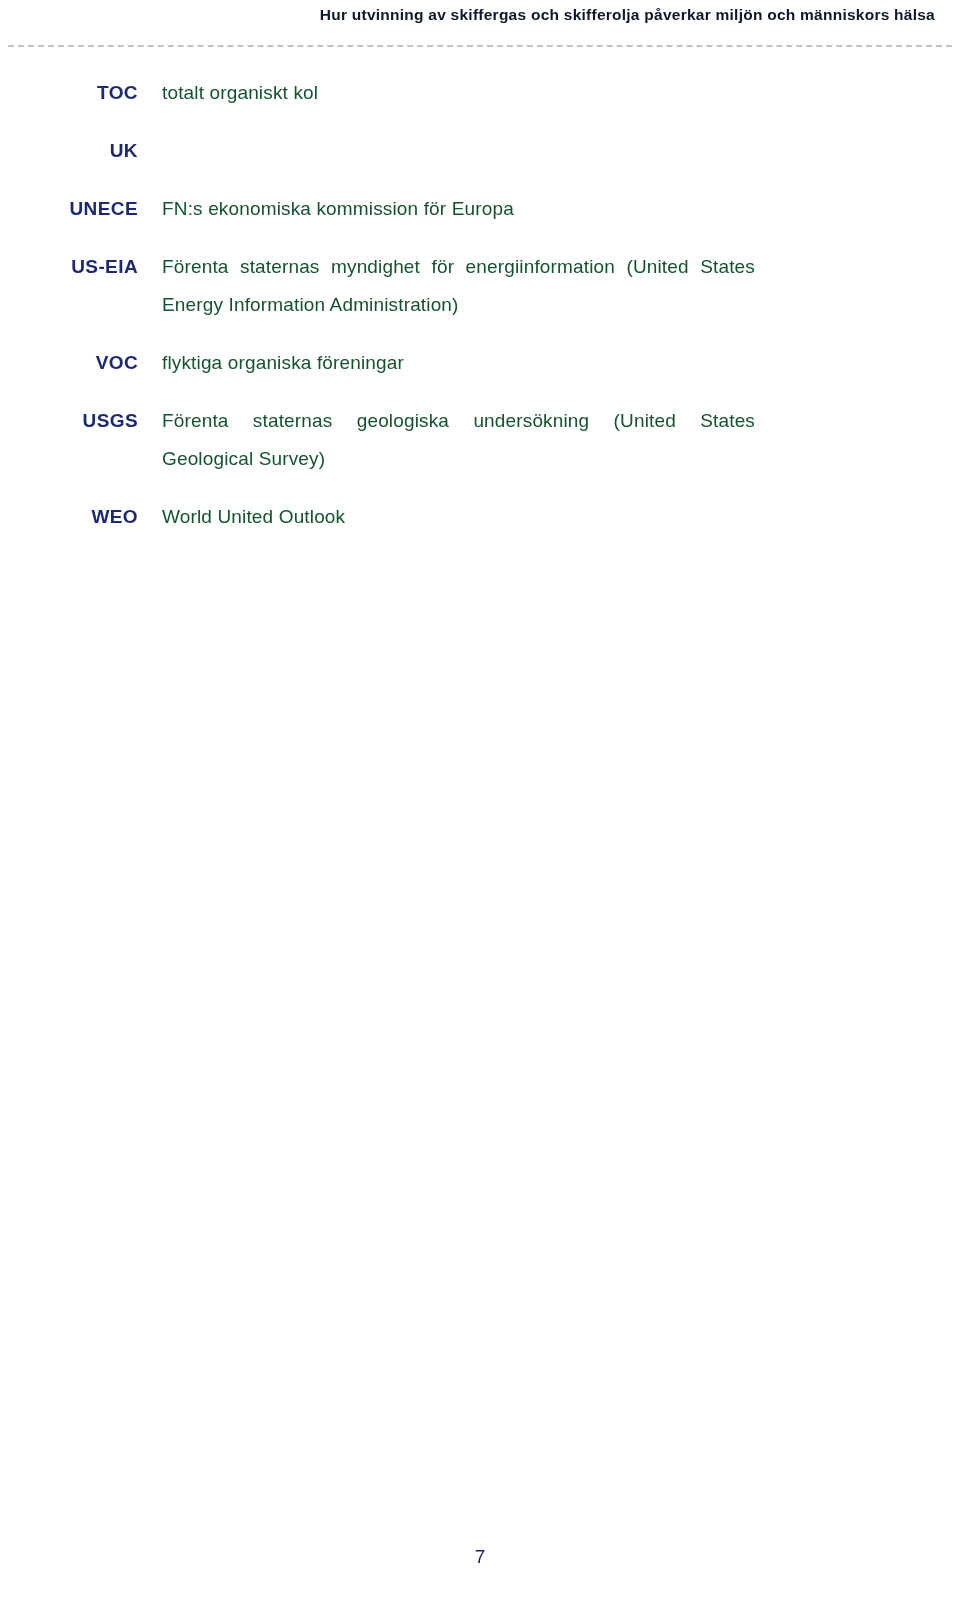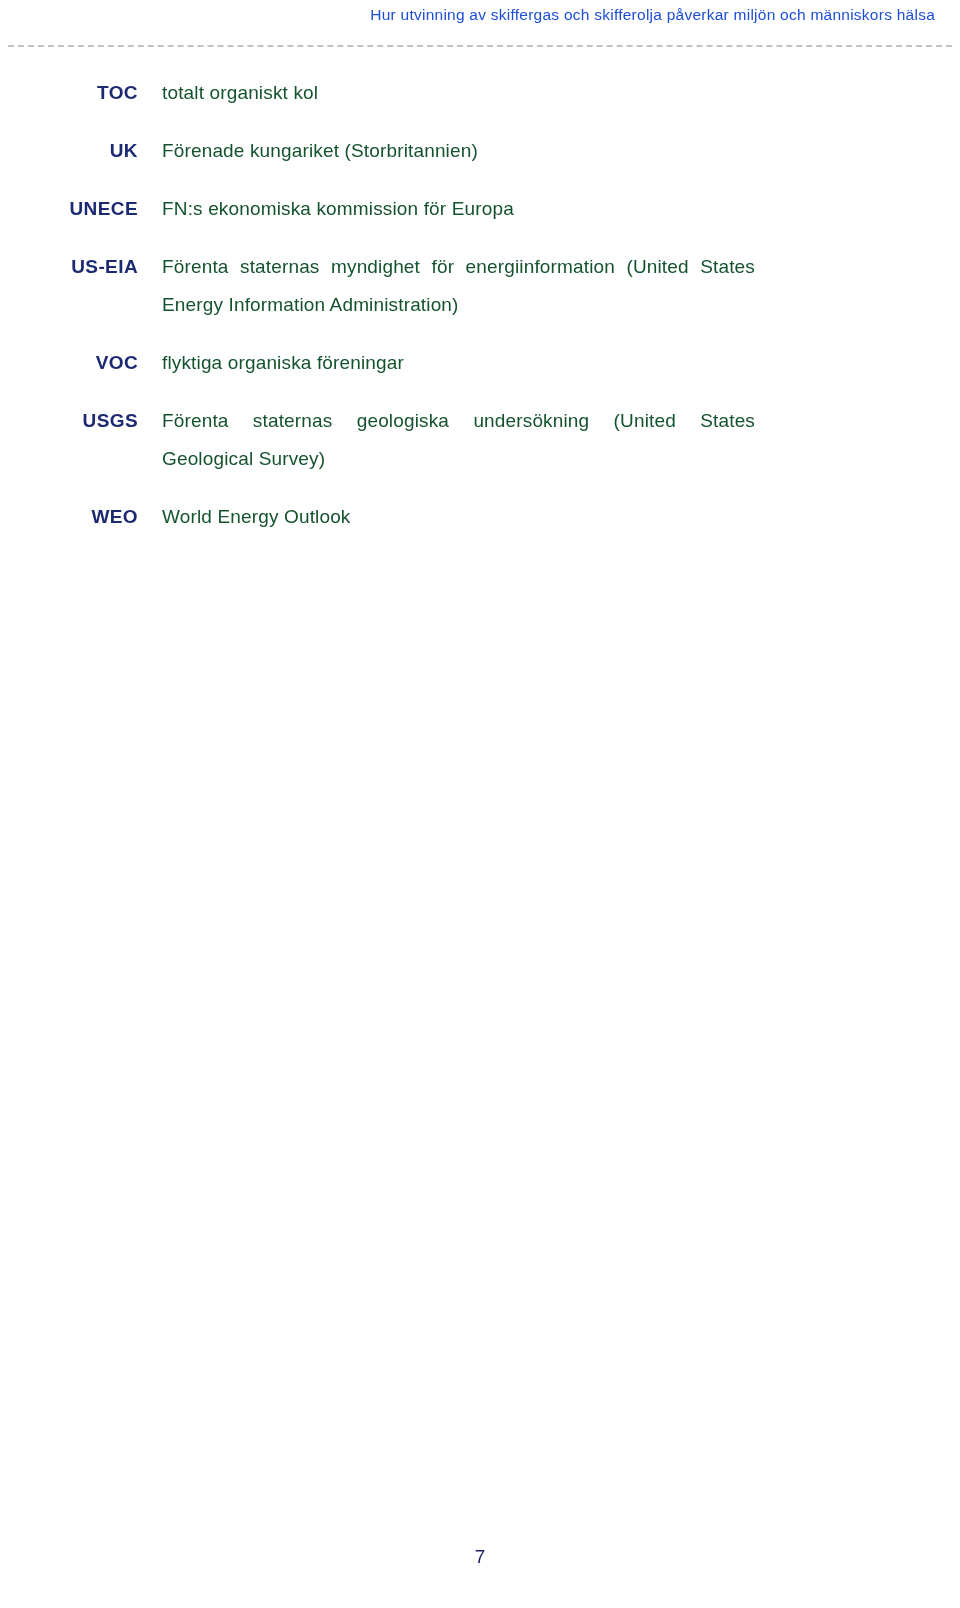--- a/index.html
+++ b/index.html
@@ -29,22 +29,22 @@
     left: 0;
     top: 0;
     width: 960px;
     padding-right: 25px;
     box-sizing: border-box;
     text-align: right;
   }
   .header-title {
     display: inline-block;
     font-size: 15.5px;
-    font-weight: 400;
-    color: #1d4ed8;
+    font-weight: 700;
+    color: #0f172a;
     letter-spacing: 0.25px;
     line-height: 30px;
     white-space: nowrap;
   }
 
   .header-rule {
     position: absolute;
     left: 8px;
     top: 45px;
     width: 944px;
@@ -129,21 +129,20 @@
 
   <div class="glossary">
 
     <div class="entry">
       <div class="abbr">TOC</div>
       <div class="definition">totalt organiskt kol</div>
     </div>
 
     <div class="entry">
       <div class="abbr">UK</div>
-      <div class="definition">Förenade kungariket (Storbritannien)</div>
     </div>
 
     <div class="entry">
       <div class="abbr">UNECE</div>
       <div class="definition">FN:s ekonomiska kommission för Europa</div>
     </div>
 
     <div class="entry">
       <div class="abbr">US-EIA</div>
       <div class="definition justify">
@@ -160,20 +159,20 @@
     <div class="entry">
       <div class="abbr">USGS</div>
       <div class="definition justify">
         <span class="line-1">Förenta staternas geologiska undersökning (United States</span>
         <span class="line-2">Geological Survey)</span>
       </div>
     </div>
 
     <div class="entry">
       <div class="abbr">WEO</div>
-      <div class="definition">World Energy Outlook</div>
+      <div class="definition">World United Outlook</div>
     </div>
 
   </div>
 
   <div class="page-number">7</div>
 
 </div>
 
 </body></html>

